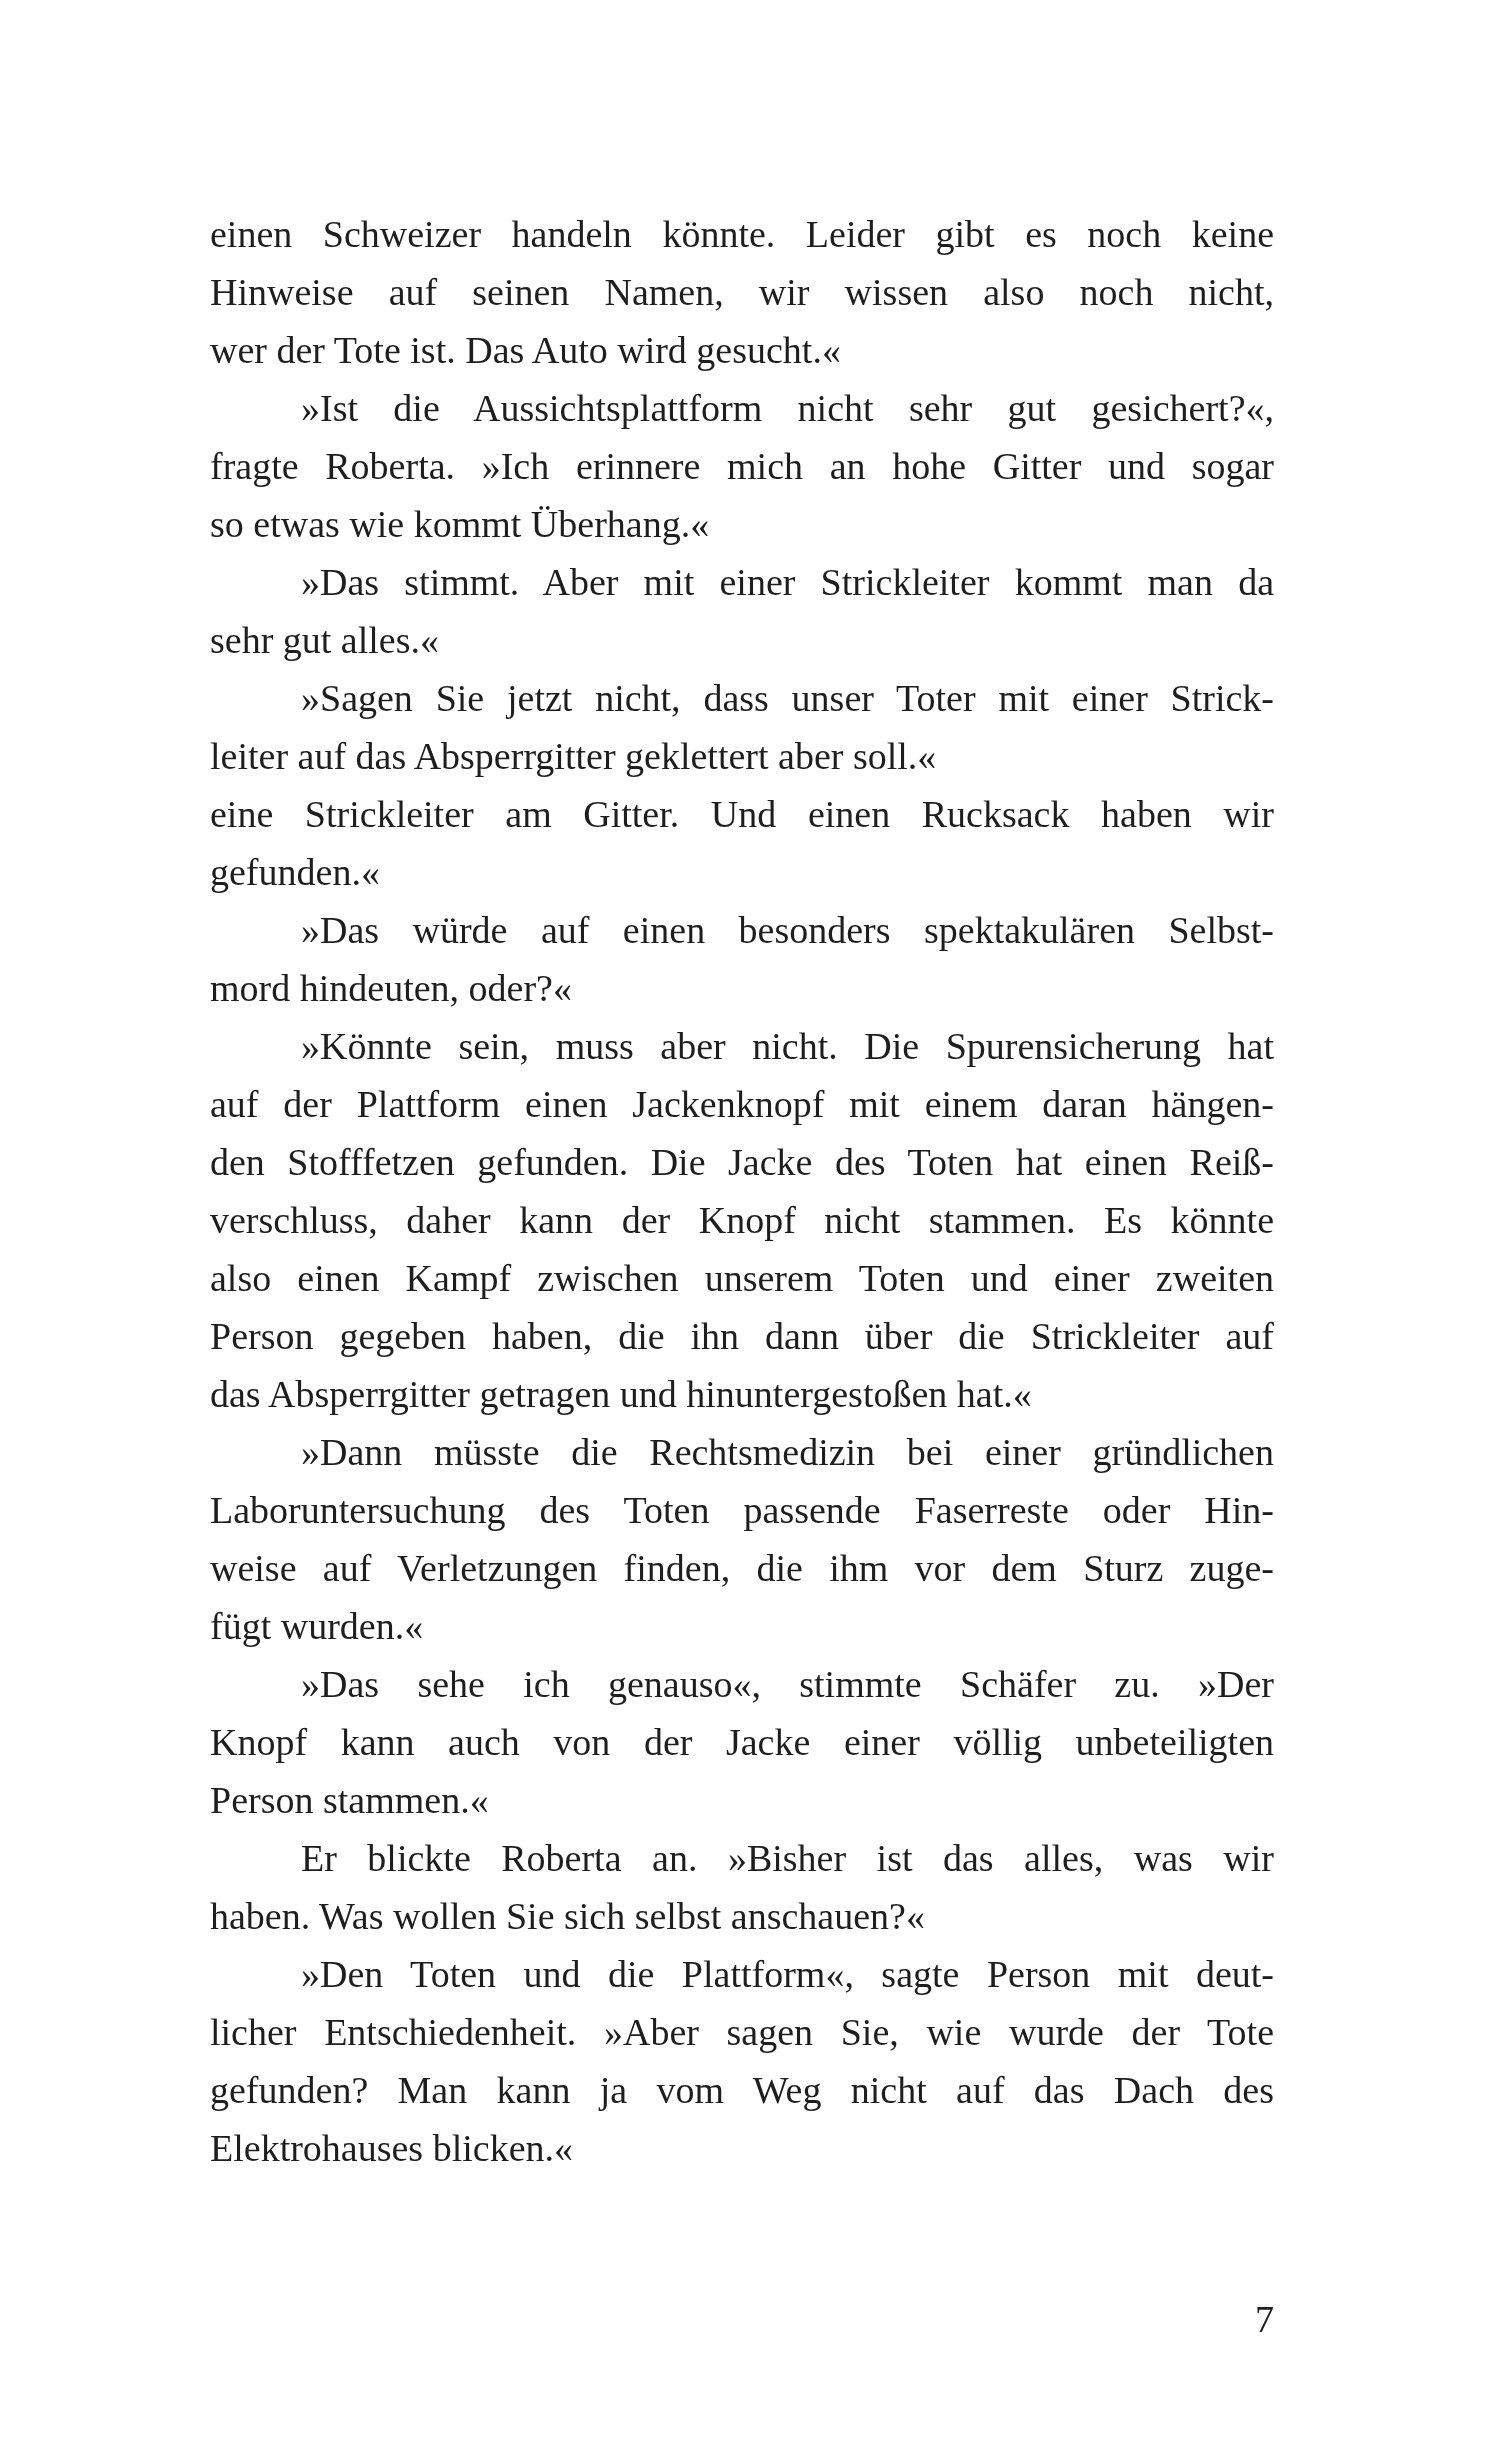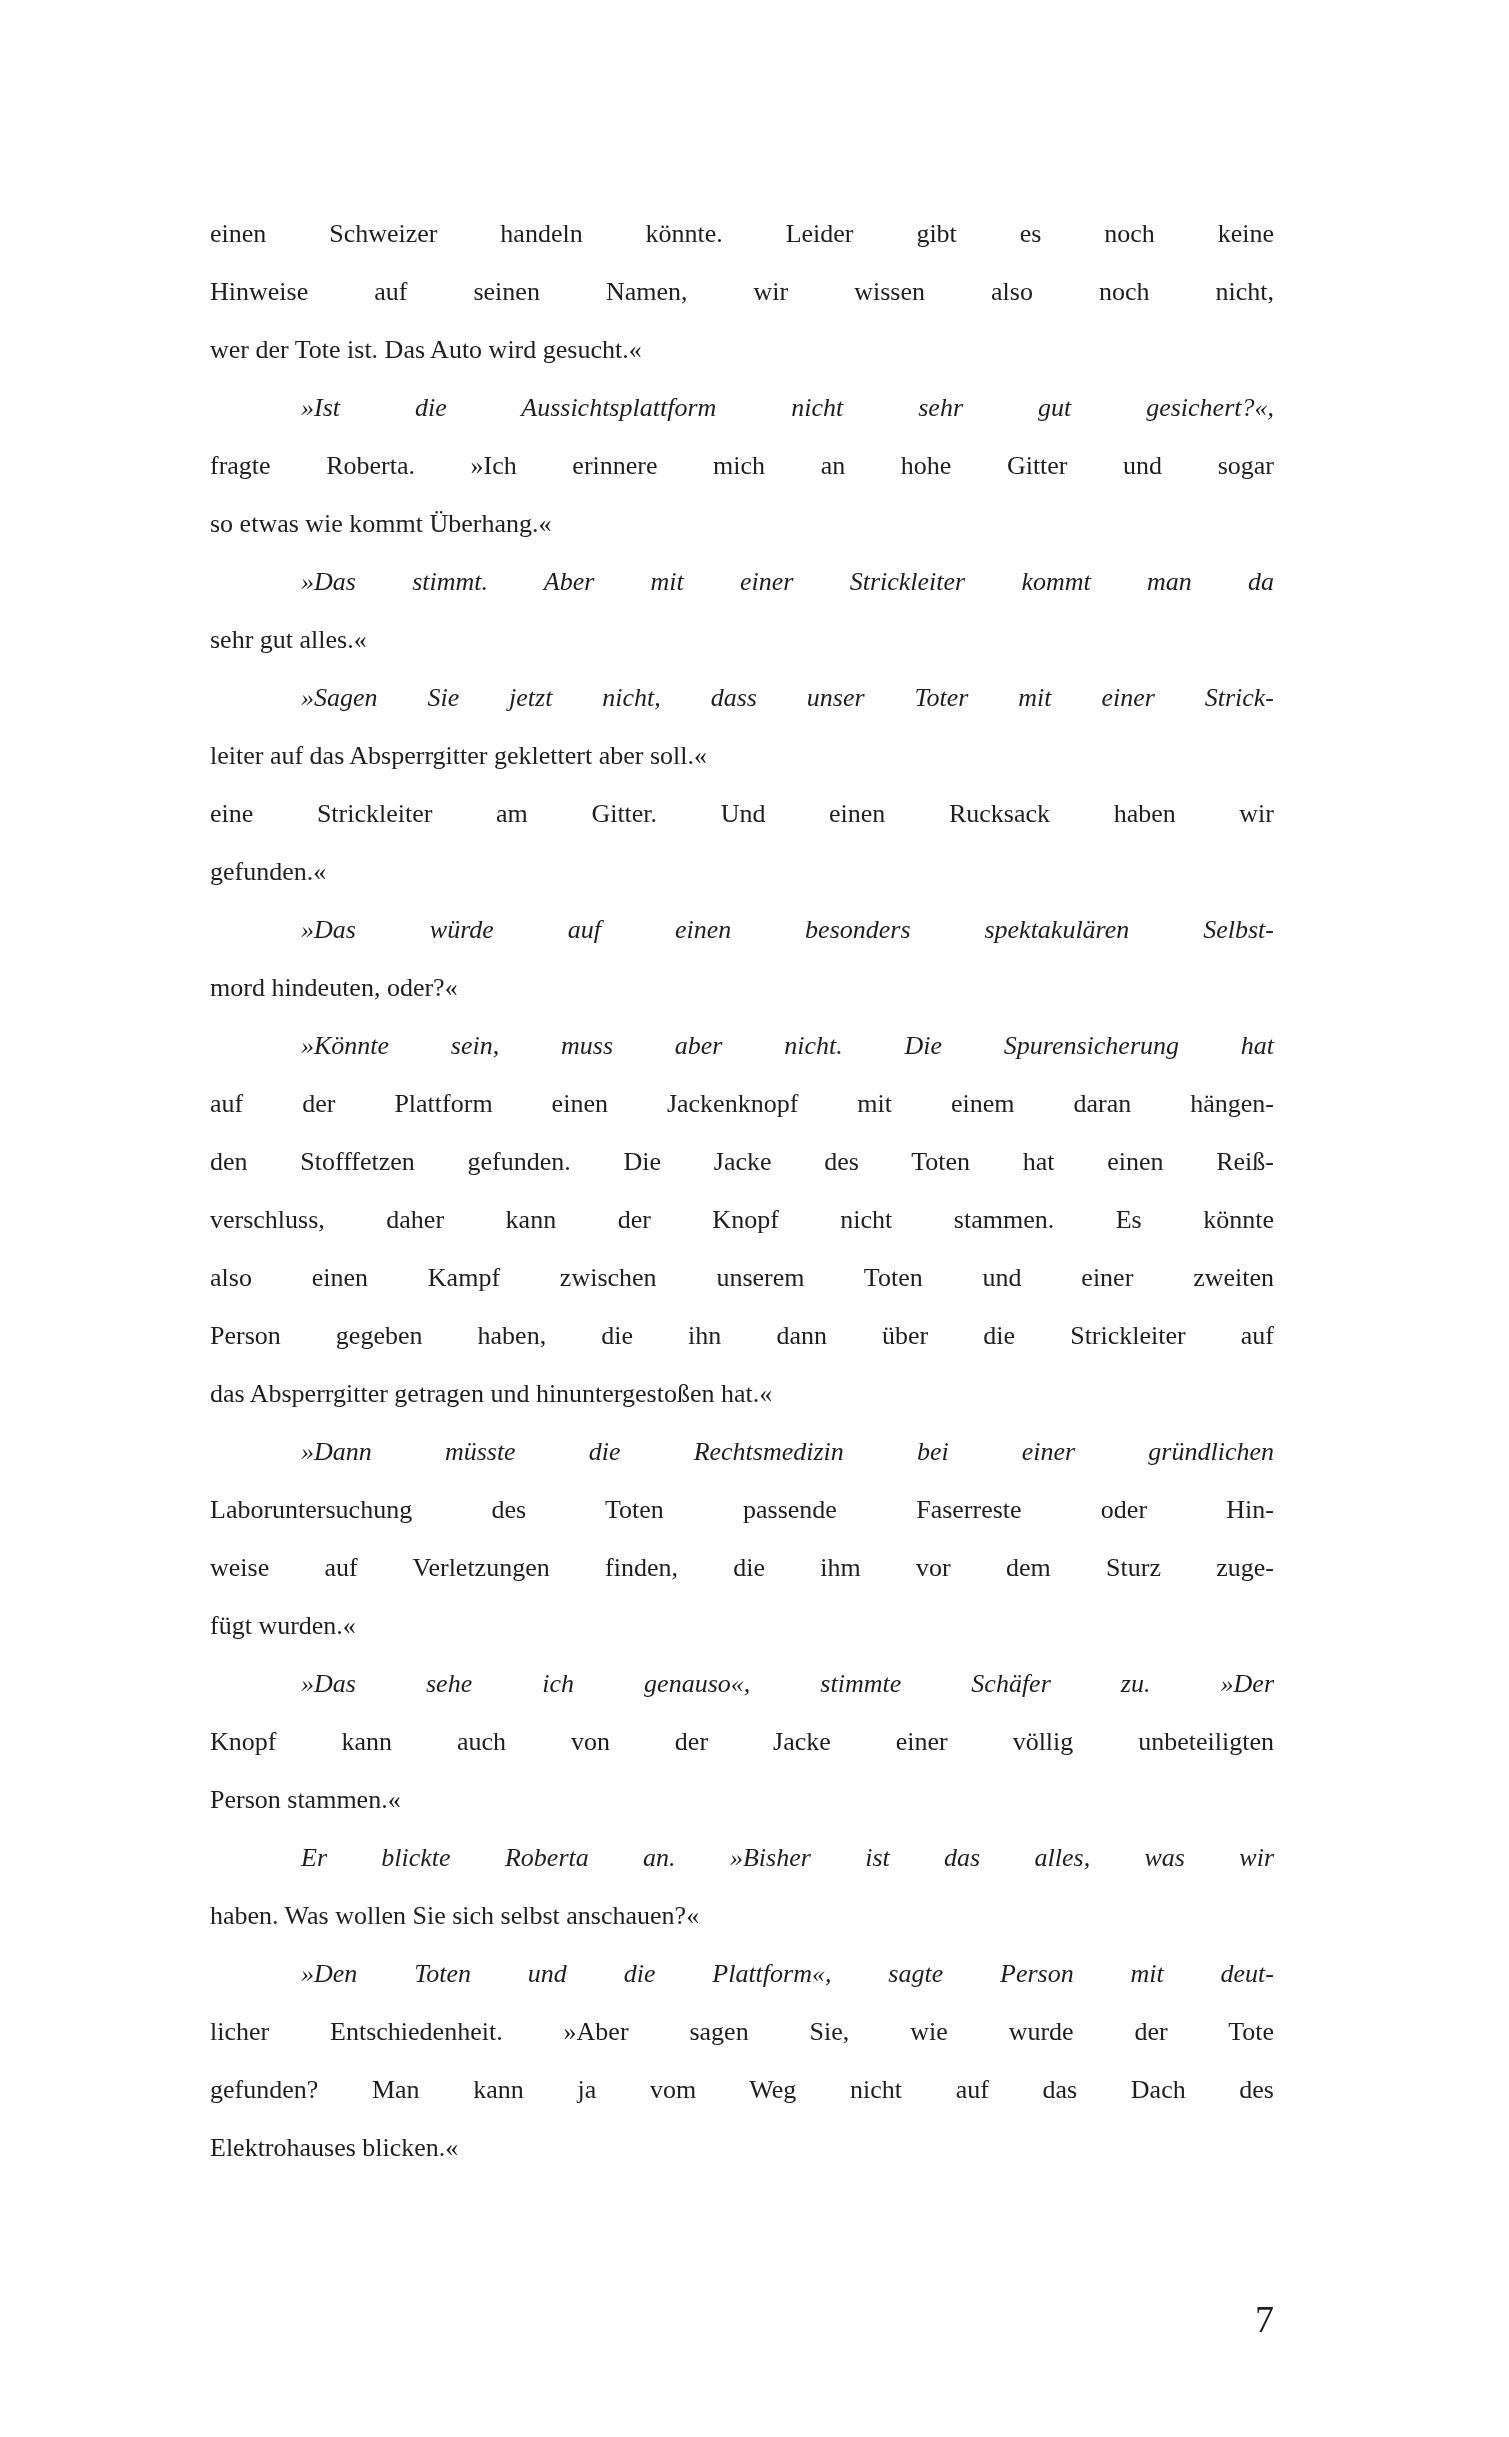--- a/index.html
+++ b/index.html
@@ -20,33 +20,32 @@
     position: absolute;
     left: 210px;
     top: 205px;
     width: 1064px;
   }
   .paragraph {
     margin: 0;
     padding: 0;
   }
   .line {
-    font-size: 26px;
+    font-size: 38px;
     line-height: 58px;
     text-align: justify;
     text-align-last: justify;
     text-justify: inter-word;
     white-space: normal;
   }
   .line.last {
     text-align-last: left;
   }
   .line.indent {
     text-indent: 91px;
-    font-style: italic;
   }
   .page-number {
     position: absolute;
     left: 210px;
     top: 2295px;
     width: 1064px;
     text-align: right;
     font-size: 38px;
     line-height: 49px;
   }

